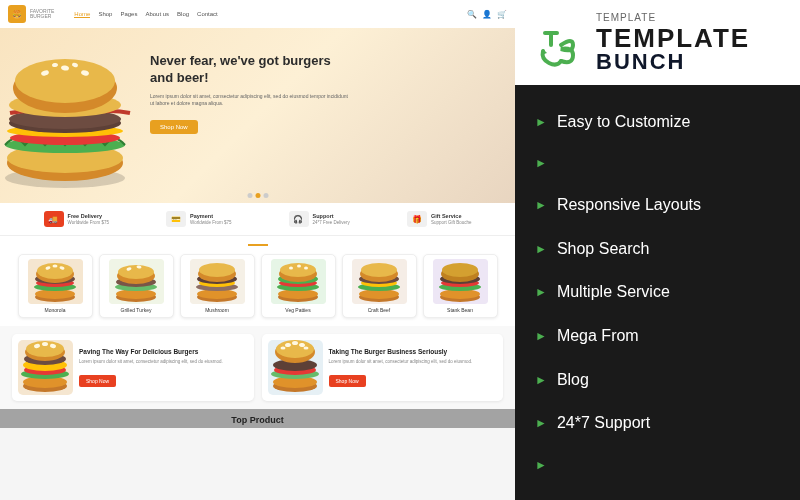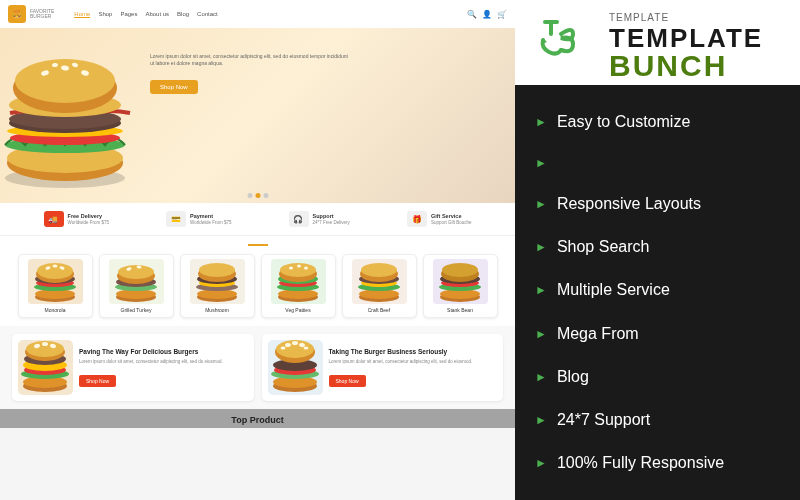--- a/index.html
+++ b/index.html
@@ -291,22 +291,22 @@
       background: #1a1a1a;
       display: flex;
       flex-direction: column;
     }
 
     
     .brand-header {
       background: #fff;
       padding: 12px 20px;
       display: flex;
-      align-items: flex-start;
-      gap: 24px;
+      align-items: flex-end;
+      gap: 11px;
       height: 85px;
       flex-shrink: 0;
     }
     .brand-logo {
       width: 50px;
       height: 50px;
       flex-shrink: 0;
     }
 
     
@@ -389,20 +389,21 @@
         <ellipse cx="75" cy="48" rx="50" ry="22" fill="#e8b84a"></ellipse>
 
         <ellipse cx="55" cy="40" rx="4" ry="2.5" fill="#fff8e1" transform="rotate(-20,55,40)"></ellipse>
         <ellipse cx="75" cy="35" rx="4" ry="2.5" fill="#fff8e1" transform="rotate(10,75,35)"></ellipse>
         <ellipse cx="95" cy="40" rx="4" ry="2.5" fill="#fff8e1" transform="rotate(15,95,40)"></ellipse>
         <ellipse cx="65" cy="32" rx="3" ry="2" fill="#fff8e1" transform="rotate(-10,65,32)"></ellipse>
         <ellipse cx="85" cy="32" rx="3" ry="2" fill="#fff8e1" transform="rotate(20,85,32)"></ellipse>
       </svg>
     </div>
     <div class="hero-text">
+      <div class="hero-title">Never fear, we've got burgers and beer!</div>
       <div class="hero-desc">Lorem ipsum dolor sit amet, consectetur adipiscing elit, sed do eiusmod tempor incididunt ut labore et dolore magna aliqua.</div>
       <button class="hero-btn">Shop Now</button>
     </div>
     <div class="hero-dots">
       <div class="hero-dot"></div>
       <div class="hero-dot active"></div>
       <div class="hero-dot"></div>
     </div>
   </div>
 
@@ -603,21 +604,21 @@
       <rect x="14" y="8" width="4" height="16" rx="2" fill="#4CAF50"></rect>
 
       <path d="M26,22 Q38,14 38,22 Q38,30 26,26 Q38,24 38,32 Q38,42 26,38" stroke="#4CAF50" stroke-width="4" fill="none" stroke-linecap="round"></path>
 
       <path d="M8,28 Q6,36 14,40 Q22,44 26,38" stroke="#4CAF50" stroke-width="4" fill="none" stroke-linecap="round"></path>
       <polygon points="8,26 6,32 12,30" fill="#4CAF50"></polygon>
     </svg>
     <div>
       <div style="font-size:10px; color:#666; letter-spacing:1px; text-transform:uppercase; margin-bottom:2px;">TEMPLATE</div>
       <div style="font-size:26px; font-weight:900; color:#1a1a1a; letter-spacing:2px; line-height:1;">TEMPLATE</div>
-      <div style="font-size:30px; font-weight:900; color:#4d7c0f; letter-spacing:2px; line-height:1;">BUNCH</div>
+      <div style="font-size:22px; font-weight:900; color:#0f172a; letter-spacing:2px; line-height:1;">BUNCH</div>
     </div>
   </div>
 
   <div class="features-list">
     <div class="feature-row">
       <span class="feature-arrow">►</span>
       <span class="feature-label">Easy to Customize</span>
     </div>
     <div class="feature-row">
       <span class="feature-arrow">►</span>
@@ -641,17 +642,16 @@
     <div class="feature-row">
       <span class="feature-arrow">►</span>
       <span class="feature-label">Blog</span>
     </div>
     <div class="feature-row">
       <span class="feature-arrow">►</span>
       <span class="feature-label">24*7 Support</span>
     </div>
     <div class="feature-row">
       <span class="feature-arrow">►</span>
-      <span class="feature-label">100% Fully Responsive</span>
     </div>
   </div>
 
 </div>
 
 </body></html>

